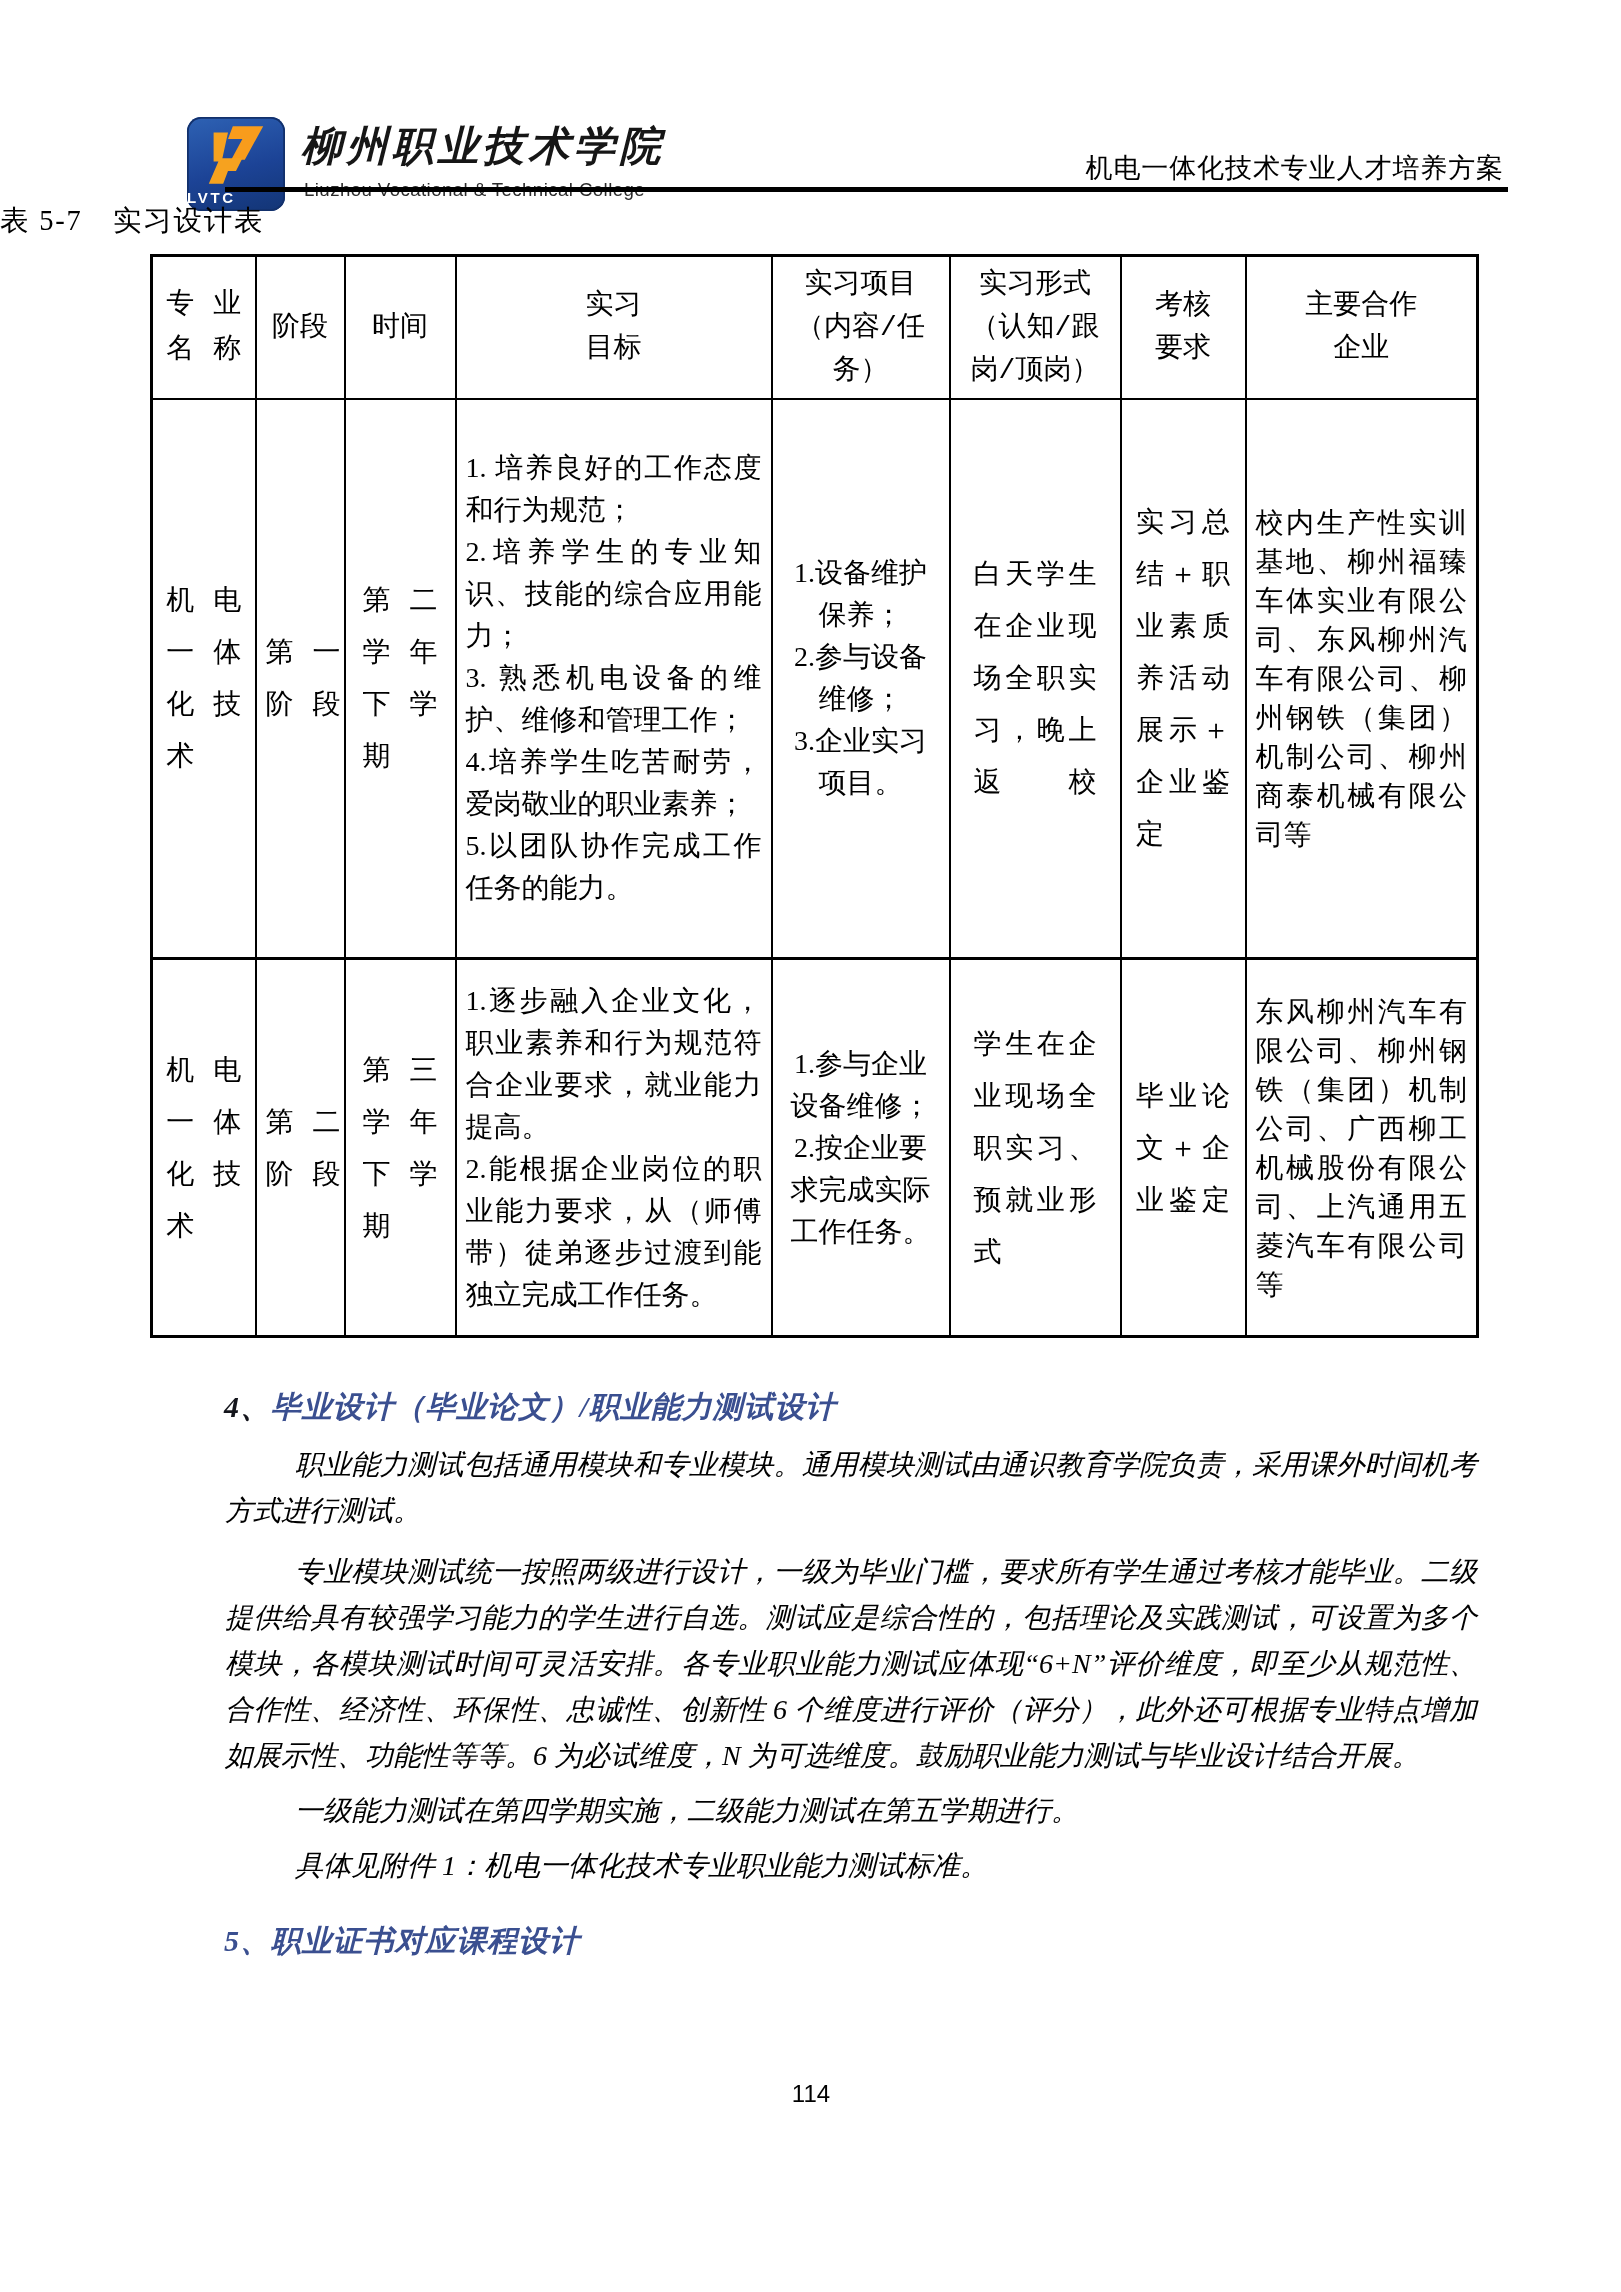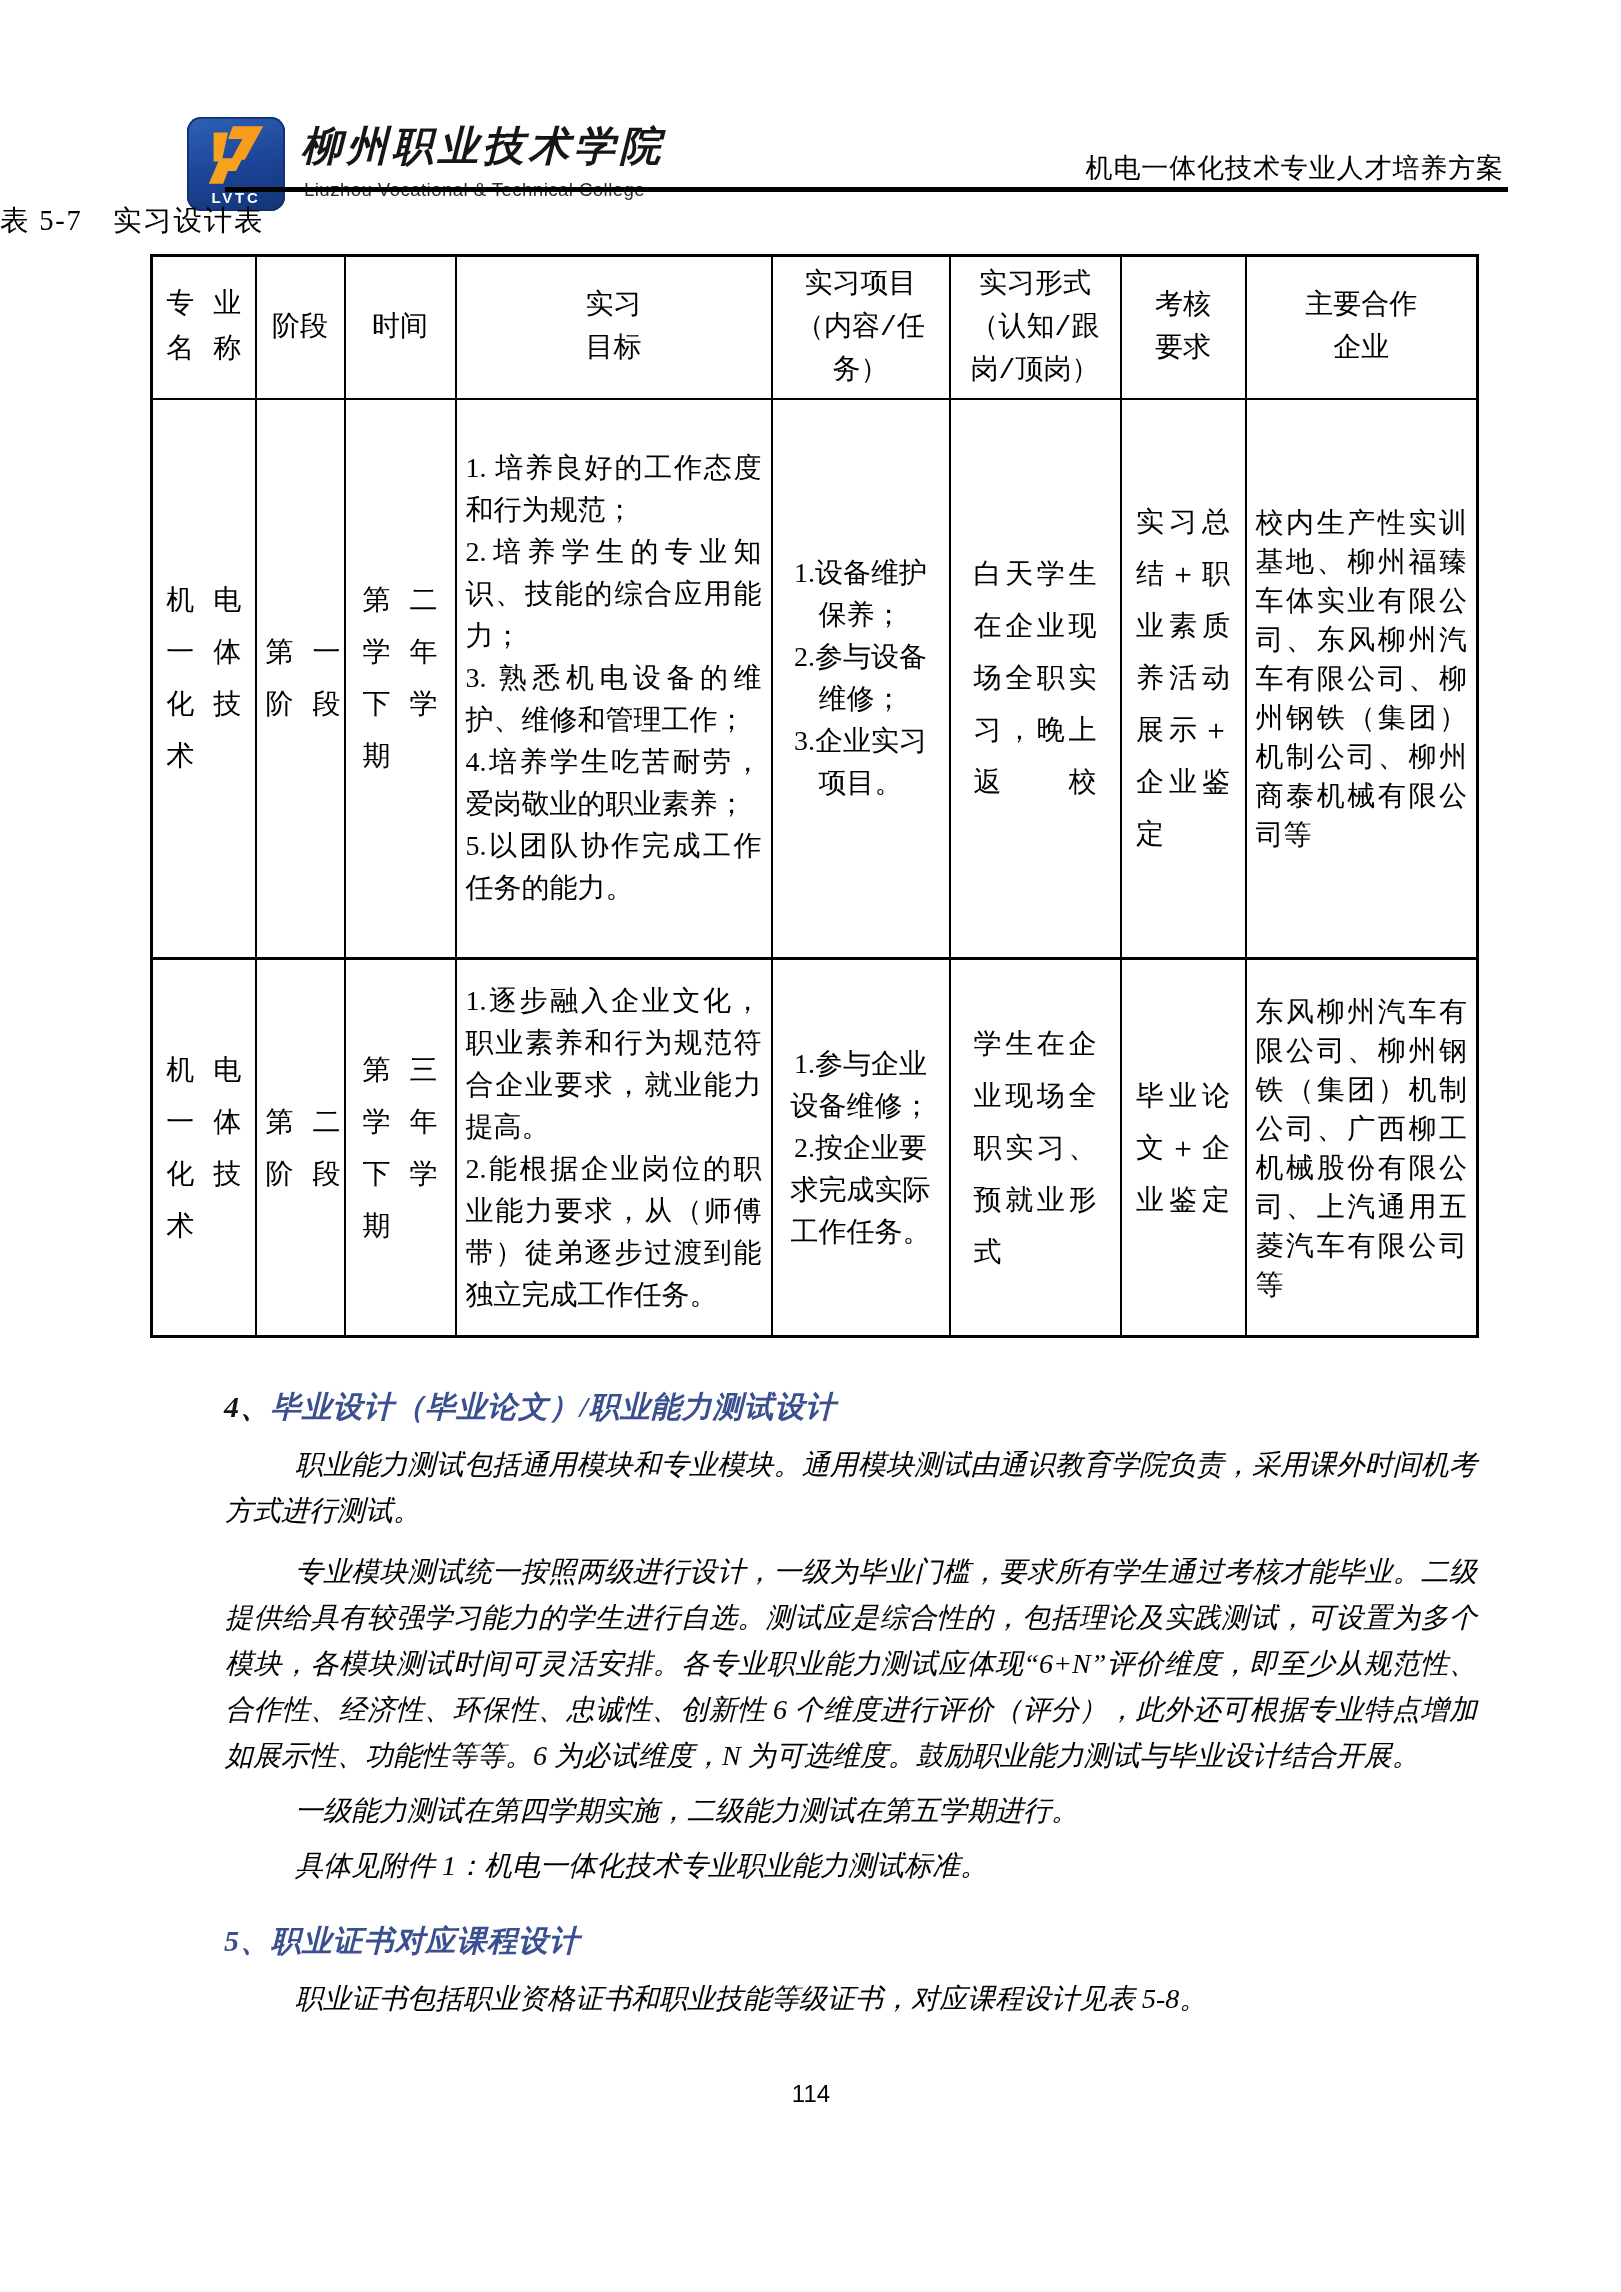--- a/index.html
+++ b/index.html
@@ -8,21 +8,21 @@
     font-family:"Liberation Serif","DejaVu Serif",serif;color:#000;overflow:hidden;
   }
   
   .logo-badge{
     position:absolute;left:187px;top:117px;width:98px;height:94px;border-radius:14.3px;
     background:linear-gradient(165deg,#2e62b4 0%,#1c4396 55%,#133575 100%);
     box-shadow:inset 0 0 0 1.8px #12306b;
   }
   .logo-badge svg{position:absolute;left:9px;top:3.6px;}
   .logo-abbr{
-    position:absolute;bottom:5.3px;left:0;width:100%;text-align:center;color:#fff;
+    position:absolute;bottom:5.3px;left:0;width:100%;color:#fff;
     font-family:"Liberation Sans","DejaVu Sans",sans-serif;font-weight:bold;font-size:15px;letter-spacing:2.7px;
   }
   .college-cn{
     position:absolute;left:301px;top:119px;font-size:41px;font-weight:bold;letter-spacing:4.5px;
     font-style:italic;color:#161616;white-space:nowrap;
   }
   .college-en{position:absolute;left:304px;top:179px;font-size:18.7px;color:#2b2b2b;letter-spacing:0.4px;font-family:"Liberation Sans","DejaVu Sans",sans-serif;}
   .doc-title{position:absolute;right:118px;top:150px;font-size:27px;color:#000;letter-spacing:0.9px;}
   .hdr-rule{position:absolute;left:225px;right:114px;top:187px;height:4.5px;background:#000;}
   
@@ -160,19 +160,18 @@
     </tbody>
   </table>
 
   <div class="bodytext">
     <h3 class="sec-h"><span class="num-dark">4、</span><span>毕业设计（毕业论文）/职业能力测试设计</span></h3>
     <p>职业能力测试包括通用模块和专业模块。通用模块测试由通识教育学院负责，采用课外时间机考方式进行测试。</p>
     <p>专业模块测试统一按照两级进行设计，一级为毕业门槛，要求所有学生通过考核才能毕业。二级提供给具有较强学习能力的学生进行自选。测试应是综合性的，包括理论及实践测试，可设置为多个模块，各模块测试时间可灵活安排。各专业职业能力测试应体现“6+N”评价维度，即至少从规范性、合作性、经济性、环保性、忠诚性、创新性 6 个维度进行评价（评分），此外还可根据专业特点增加如展示性、功能性等等。6 为必试维度，N 为可选维度。鼓励职业能力测试与毕业设计结合开展。</p>
     <p class="noindent-follow">一级能力测试在第四学期实施，二级能力测试在第五学期进行。</p>
     <p class="noindent-follow">具体见附件 1：机电一体化技术专业职业能力测试标准。</p>
     <h3 class="sec-h gap"><span>5、</span><span>职业证书对应课程设计</span></h3>
-    <p>职业证书包括职业资格证书和职业技能等级证书，对应课程设计见表 5-8。</p>
   </div>
 
   <div class="pageno">114</div>
 
 </div>
 
 
 </body></html>

